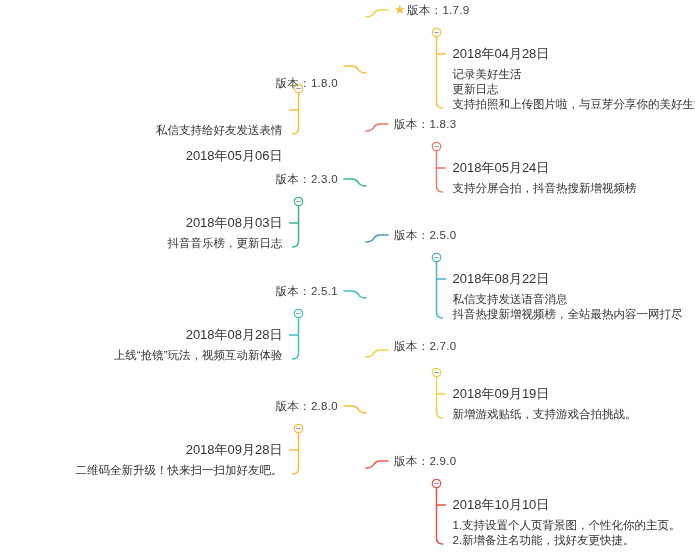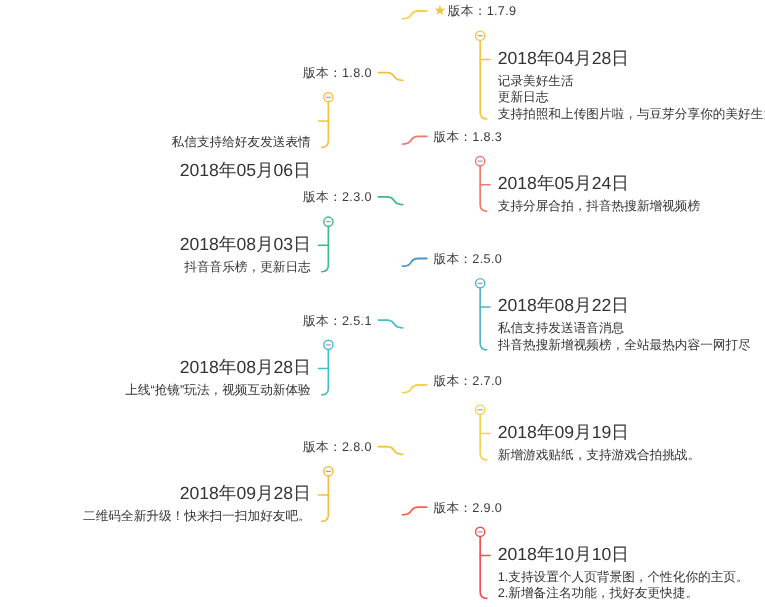--- a/index.html
+++ b/index.html
@@ -14,21 +14,21 @@
   #mindmap{position:absolute;left:0;top:0;width:695px;height:552px;}
   .ver-label{
     position:absolute;
     font-size:11.5px;
     color:#3c3c3c;
     white-space:nowrap;
     letter-spacing:.3px;
   }
   .detail-line{
     position:absolute;
-    font-size:16px;
+    font-size:13px;
     color:#333333;
     white-space:nowrap;
     line-height:15px;
     text-align:center;
   }
   .detail-block{
     position:absolute;
     font-size:11.5px;
     color:#333333;
     white-space:nowrap;
@@ -108,21 +108,21 @@
 
   <div id="labels">
       <div class="ver-label" style="left: 407px; top: 3px;">版本：1.7.9</div>
       <div class="star" style="left: 394px; top: 3px; color: rgb(245, 194, 66);">★</div>
       <div class="detail-line" style="left: 452.5px; top: 46px;">2018年04月28日</div>
       <div class="detail-block" style="left: 452.5px; top: 67px;">
         <div>记录美好生活</div>
         <div>更新日志</div>
         <div>支持拍照和上传图片啦，与豆芽分享你的美好生活</div>
       </div>
-      <div class="ver-label" style="right: 357px; top: 59px;">版本：1.8.0</div>
+      <div class="ver-label" style="right: 357px; top: 76px;">版本：1.8.0</div>
       <div class="detail-line" style="right: 412.5px; top: 102px; margin-top: 46px;">2018年05月06日</div>
       <div class="detail-block" style="right: 412.5px; text-align: right; top: 123px;">
         <div>私信支持给好友发送表情</div>
       </div>
       <div class="ver-label" style="left: 394px; top: 117px;">版本：1.8.3</div>
       <div class="detail-line" style="left: 452.5px; top: 160px;">2018年05月24日</div>
       <div class="detail-block" style="left: 452.5px; top: 181px;">
         <div>支持分屏合拍，抖音热搜新增视频榜</div>
       </div>
       <div class="ver-label" style="right: 357px; top: 172px;">版本：2.3.0</div>

